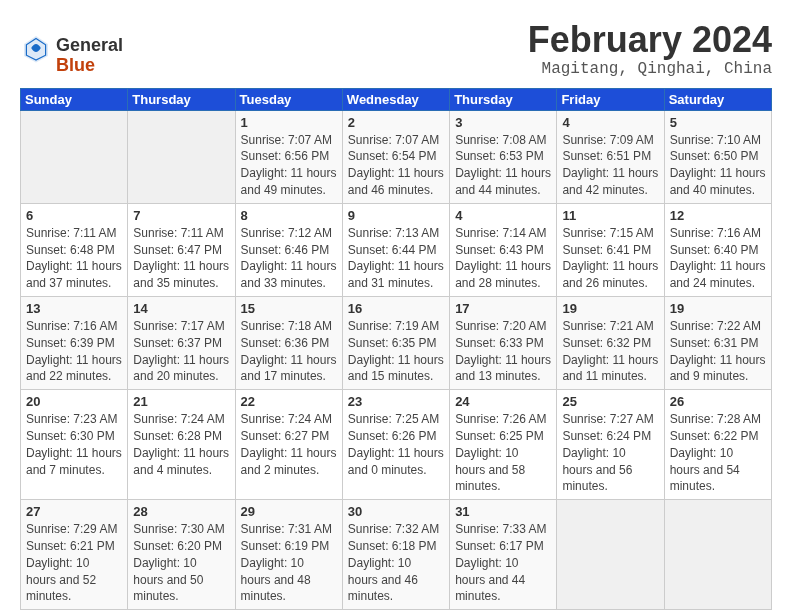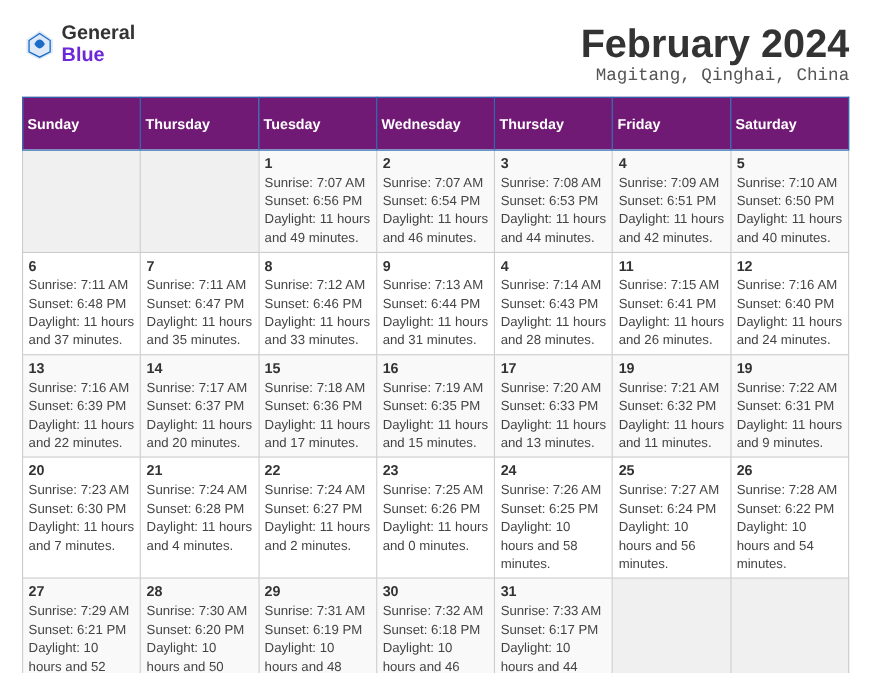--- a/index.html
+++ b/index.html
@@ -19,23 +19,24 @@
     .logo {
       display: flex;
       align-items: center;
       gap: 4px;
     }
     .logo-text {
       font-size: 18px;
       font-weight: bold;
       color: #333;
       line-height: 1.1;
+      margin-top: 16px;
     }
     .logo-text .general { display: block; }
-    .logo-text .blue { display: block; color: #6d28d9; }
+    .logo-text .blue { display: block; color: #c2410c; }
     .logo-icon {
       width: 32px;
       height: 32px;
     }
     .title-block {
       text-align: right;
     }
     .month-title {
       font-size: 36px;
       font-weight: bold;
@@ -46,25 +47,25 @@
       font-size: 16px;
       color: #555;
       font-family: Liberation Mono, monospace;
     }
     table {
       width: 100%;
       border-collapse: collapse;
       table-layout: fixed;
     }
     thead tr th {
-      background: #701a75;
+      background: #1d4ed8;
       color: #fff;
       font-size: 13px;
       font-weight: bold;
-      padding: 16px 4px;
+      padding: 3px 4px;
       text-align: left;
       border: 1px solid #2a6db5;
     }
     tbody tr td {
       border: 1px solid #ccc;
       vertical-align: top;
       padding: 4px 5px;
       font-size: 10.5px;
       color: #333;
       height: 85px;

